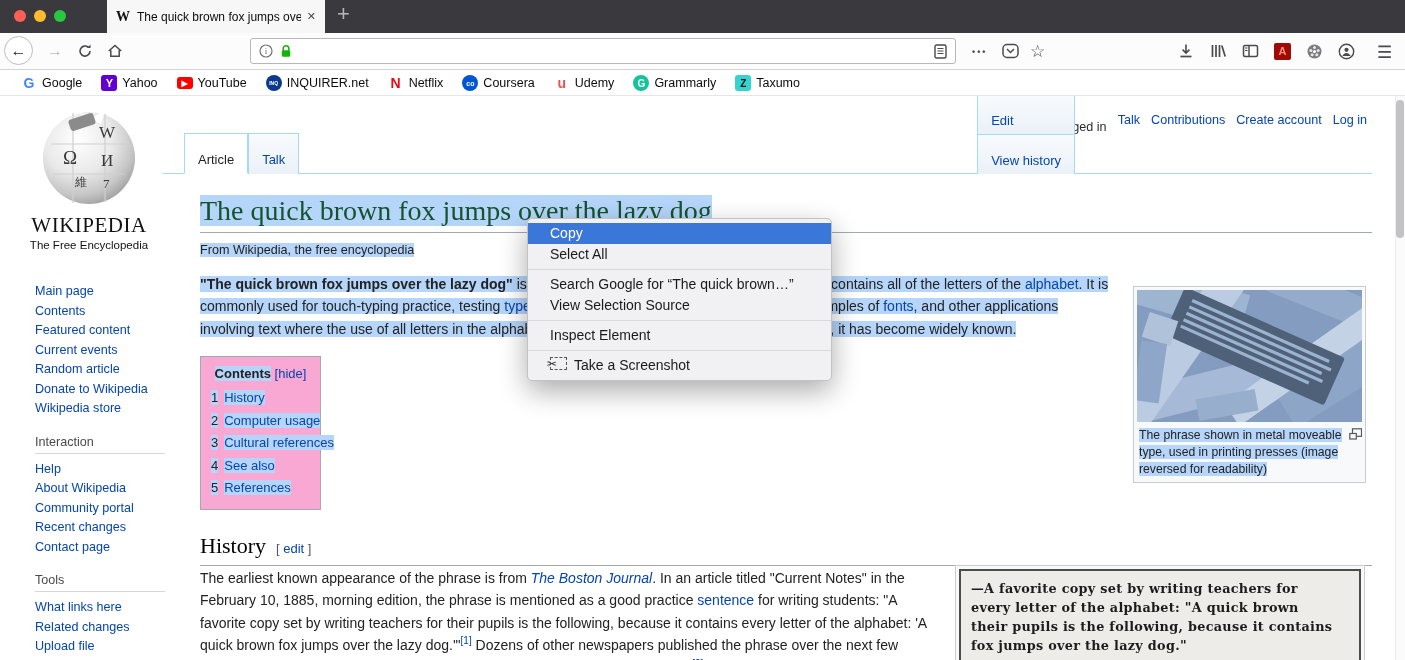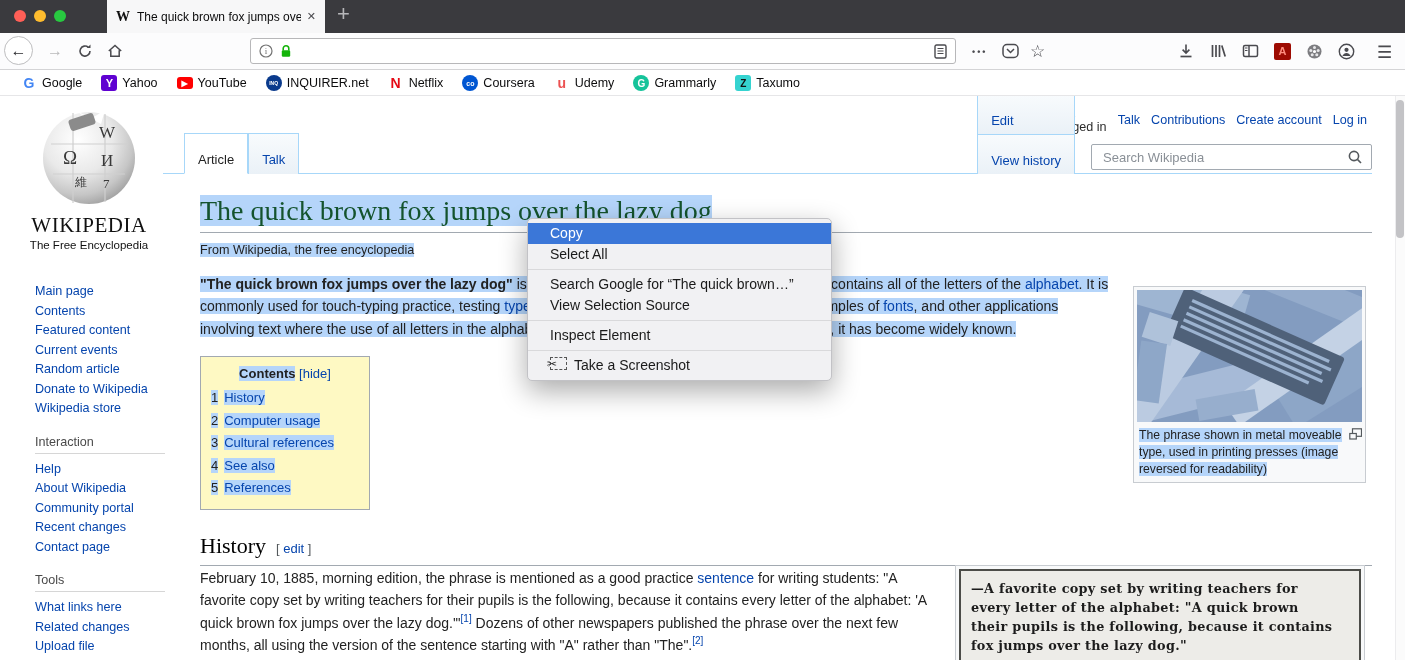--- a/index.html
+++ b/index.html
@@ -88,21 +88,21 @@
   .search input{border:none;outline:none;flex:1;font-size:13px;font-family:"Liberation Sans",sans-serif;color:#222;background:transparent;}
   .search input::placeholder{color:#8a9097;}
 
   .h1row{position:absolute;left:200px;top:99px;width:1172px;border-bottom:1px solid #a2a9b1;padding-bottom:5px;}
   .h1row h1{margin:0;font-family:"Liberation Serif",serif;font-weight:normal;font-size:28px;color:#14532d;display:inline;}
   .subtitle{position:absolute;left:200px;top:147px;font-size:12.6px;color:#222;}
   .intro{position:absolute;left:200px;top:177px;font-size:14px;line-height:22.4px;color:#222;}
   .nw{white-space:nowrap;}
   .bold{font-weight:bold;}
 
-  .toc{position:absolute;left:200px;top:260px;width:170px;background:#fef9c3;border:1px solid #a2a9b1;
+  .toc{position:absolute;left:200px;top:260px;width:121px;background:#f9a8d4;border:1px solid #a2a9b1;
        padding:9px 10px;box-sizing:border-box;font-size:13px;color:#222;}
   .toc-title{text-align:center;margin-bottom:6px;}
   .toc-row{line-height:22.6px;white-space:nowrap;}
   .toc-n{color:#222;margin-right:6px;}
 
   .thumb{position:absolute;left:1133px;top:190px;width:233px;border:1px solid #c8ccd1;background:#f8f9fa;
          padding:3px;box-sizing:border-box;}
   .thumb-cap{font-size:12.2px;line-height:16.8px;color:#222;padding:5px 2px 2px;position:relative;}
   .magnify{position:absolute;right:0;top:6px;}
 
@@ -325,27 +325,20 @@
 
   <div class="mw-head">
     <div class="ns-tabs">
       <span class="ptab ptab-on">Article</span>
       <span class="ptab ptab-off">Talk</span>
     </div>
     <div class="views">
       <span class="ptab ptab-on">Read</span>
       <span class="ptab ptab-off">Edit</span>
       <span class="ptab ptab-off">View history</span>
-    </div>
-    <div class="search">
-      <input type="text" placeholder="Search Wikipedia" style="">
-      <svg width="14" height="14" viewBox="0 0 14 14">
-          <circle cx="6" cy="6" r="4.6" fill="none" stroke="#54595d" stroke-width="1.6"></circle>
-          <line x1="9.4" y1="9.4" x2="13" y2="13" stroke="#54595d" stroke-width="1.6"></line>
-        </svg>
     </div>
   </div>
 
   <div class="h1row">
     <h1><span class="hl">The quick brown fox jumps over the lazy dog</span></h1>
   </div>
   <div class="subtitle"><span class="hl">From Wikipedia, the free encyclopedia</span></div>
 
   <div class="intro">
     <div class="nw"><span class="hl"><span class="bold">"The quick brown fox jumps over the lazy dog"</span><span> is an English-language </span><span class="wl">pangram</span><span>—a sentence that contains all of the letters of the </span><span class="wl">alphabet</span><span>. It is</span></span></div>
@@ -392,20 +385,21 @@
             <rect x="0.8" y="5.5" width="6.5" height="5.5" fill="#f8f9fa" stroke="#54595d" stroke-width="1.2"></rect>
           </svg>
       </span>
     </div>
   </div>
 
   <div class="h2row">
     <h2>History</h2><span class="editsec"><span>[ </span><span class="wl">edit</span><span> ]</span></span>
   </div>
   <div class="histp">
+    <div class="nw"><span>The earliest known appearance of the phrase is from </span><span class="wl it">The Boston Journal</span><span>. In an article titled "Current Notes" in the</span></div>
     <div class="nw"><span>February 10, 1885, morning edition, the phrase is mentioned as a good practice </span><span class="wl">sentence</span><span> for writing students: "A</span></div>
     <div class="nw">favorite copy set by writing teachers for their pupils is the following, because it contains every letter of the alphabet: 'A</div>
     <div class="nw"><span>quick brown fox jumps over the lazy dog.'"</span><sup class="ref">[1]</sup><span> Dozens of other newspapers published the phrase over the next few</span></div>
     <div class="nw"><span>months, all using the version of the sentence starting with "A" rather than "The".</span><sup class="ref">[2]</sup></div>
   </div>
 
   <div class="clip">
     <div class="clip-inner">
       <div>—A favorite copy set by writing teachers for</div>
       <div>every letter of the alphabet: "A quick brown</div>

